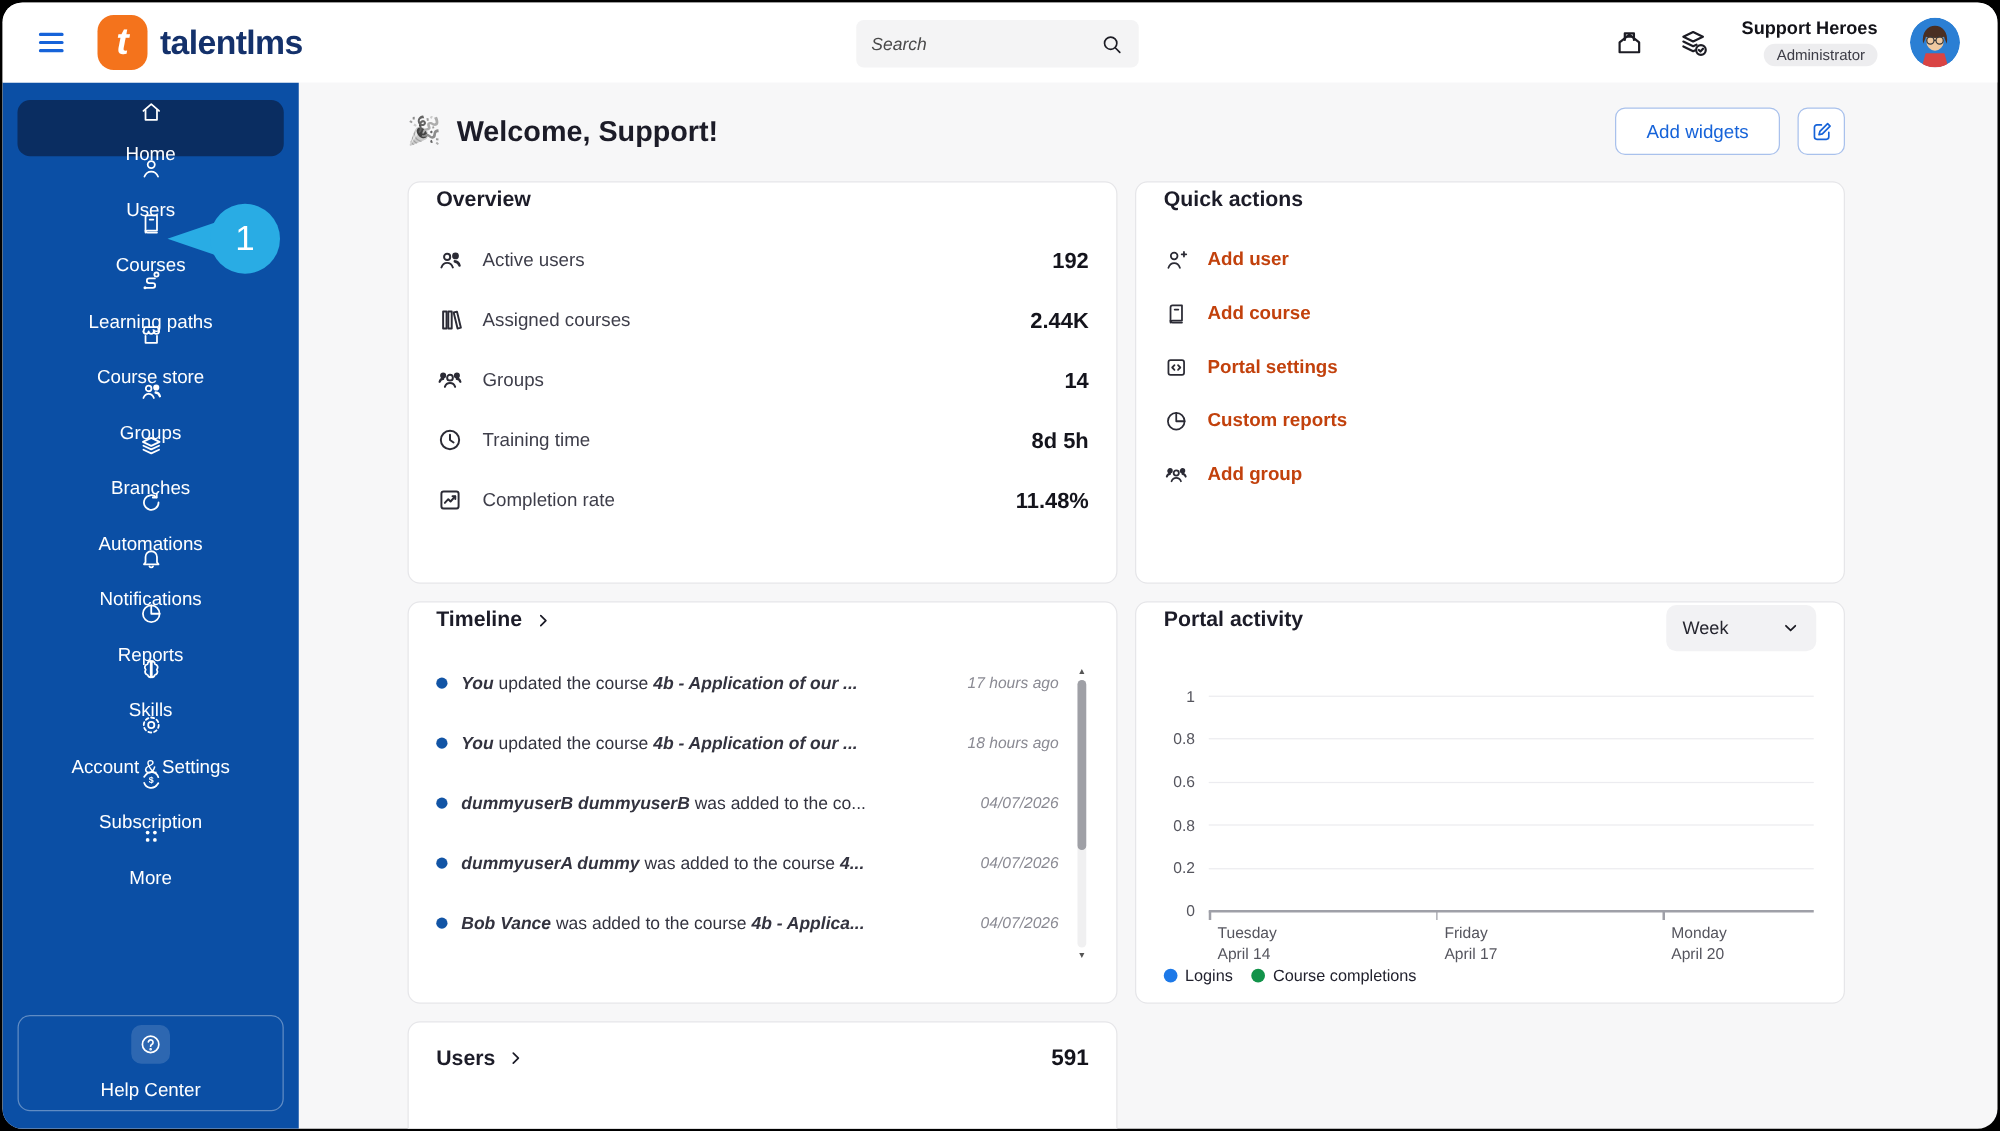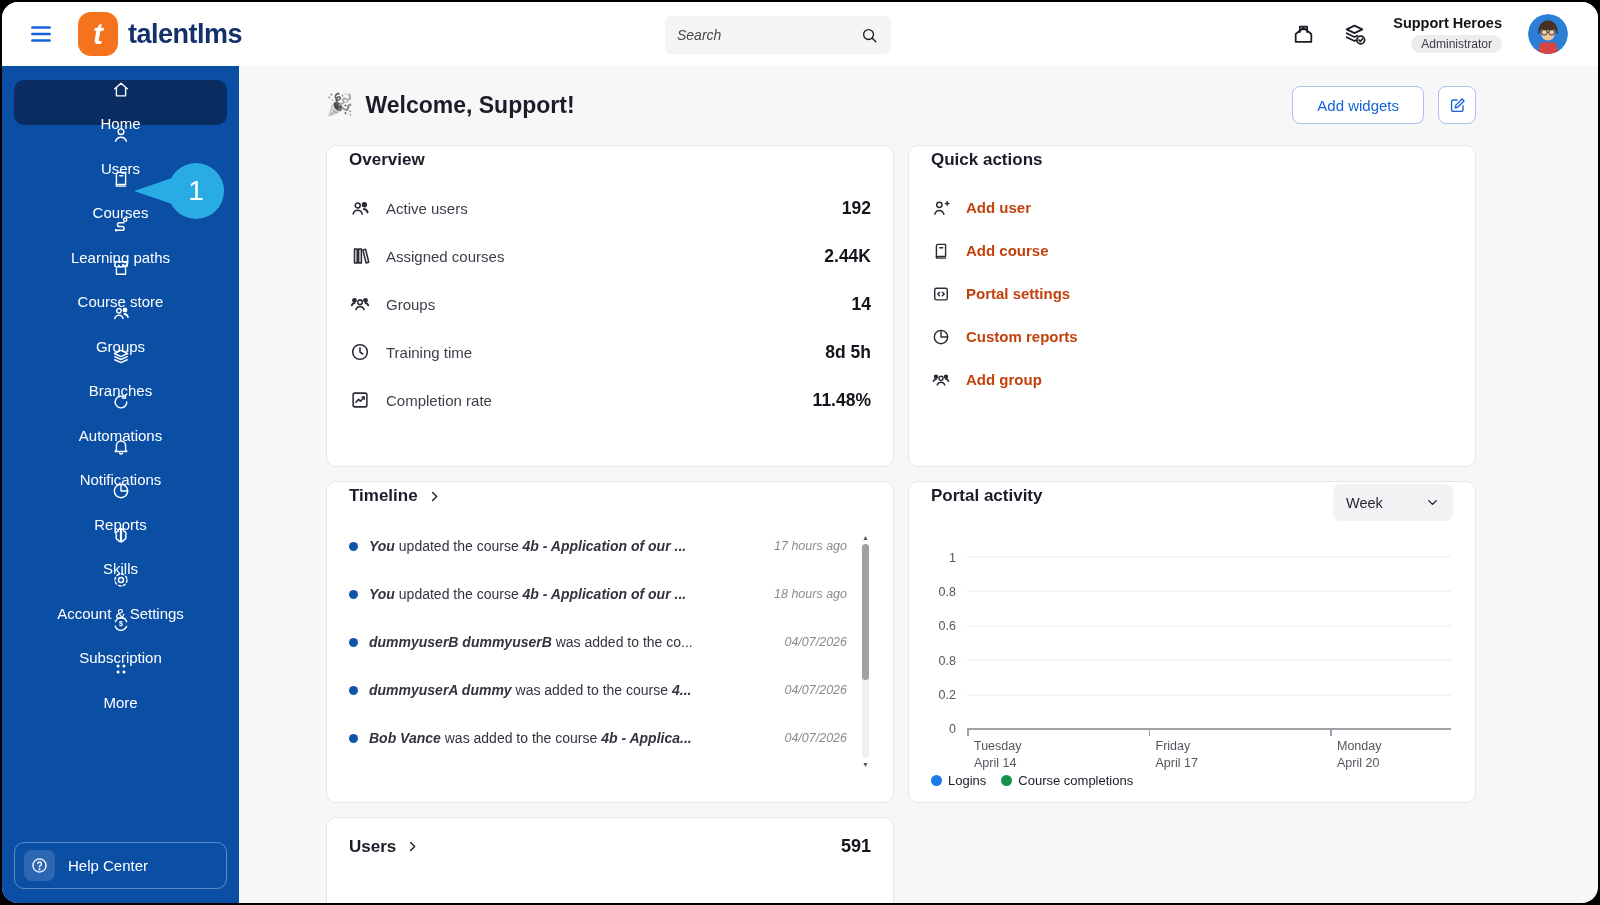--- a/index.html
+++ b/index.html
@@ -5,21 +5,21 @@
   * { box-sizing: border-box; margin: 0; padding: 0; }
   html,body { width:1600px; height:905px; background:#000; font-family:"Liberation Sans", sans-serif; }
   .window { position:absolute; inset:2px; border-radius:16px; overflow:hidden; background:#f7f7f8; }
 
   
   .header { position:relative; height:64px; background:#fff; display:flex; align-items:center; padding:0 30px 0 26px; z-index:5; }
   .hamburger { width:26px; height:26px; color:#1663d9; background:none; border:none; cursor:pointer; }
   .logo { display:flex; align-items:center; gap:10px; margin-left:24px; cursor:pointer; }
   .logo-badge { width:40px; height:44px; background:#f4731c; border-radius:13px; color:#fff; display:flex; align-items:center; justify-content:center; font-size:30px; font-weight:bold; font-style:italic; }
   .logo-text { font-size:27px; font-weight:800; color:#14316b; letter-spacing:-0.5px; }
-  .search-wrap { position:absolute; left:663px; top:14px; width:226px; height:38px; background:#f4f4f5; border-radius:6px; display:flex; align-items:center; padding:0 12px; }
+  .search-wrap { position:absolute; left:683px; top:14px; width:226px; height:38px; background:#f4f4f5; border-radius:6px; display:flex; align-items:center; padding:0 12px; }
   .search-wrap input { flex:1; border:none; outline:none; background:transparent; font-size:14px; font-style:italic; color:#333; font-family:inherit; }
   .search-wrap input::placeholder { color:#4a4a4a; font-style:italic; }
   .search-icon { width:19px; height:19px; color:#1c1c24; }
   .header-right { margin-left:auto; display:flex; align-items:center; gap:26px; }
   .hdr-icon { width:25px; height:25px; color:#1c1c24; background:none; border:none; cursor:pointer; }
   .user-block { text-align:right; }
   .user-name { font-size:14.5px; font-weight:700; color:#121218; }
   .user-role { display:inline-block; margin-top:4px; font-size:12px; color:#3c3c46; background:#ededef; border-radius:10px; padding:2px 10px; }
   .avatar { width:40px; height:40px; border-radius:50%; overflow:hidden; flex-shrink:0; cursor:pointer; }
 
@@ -29,21 +29,21 @@
   
   .sidebar { width:237px; background:#0b4fa5; display:flex; flex-direction:column; padding:14px 0 14px; flex-shrink:0; }
   .nav-list { list-style:none; padding:0 12px; }
   .nav-item { position:relative; height:44.5px; border-radius:10px; display:flex; align-items:center; gap:15px; padding:0 14px; color:#fff; font-size:15px; font-weight:500; cursor:pointer;flex-direction:column; }
   .nav-item.active { background:#0a2d61; }
   .nav-icon { width:20px; height:20px; flex-shrink:0; }
   .callout { position:absolute; right:3px; top:50%; transform:translateY(-50%); display:flex; align-items:center; z-index:3; pointer-events:none; }
   .callout-tri { width:0; height:0; border-top:15px solid transparent; border-bottom:15px solid transparent; border-right:44px solid #29ace4; margin-right:-10px; }
   .callout-num { width:56px; height:56px; border-radius:50%; background:#29ace4; color:#fff; display:flex; align-items:center; justify-content:center; font-size:28px; font-weight:300; }
   .sidebar-spacer { flex:1; }
-  .help-center { margin:0 12px; border:1px solid rgba(255,255,255,0.35); border-radius:10px; padding:7px 9px; display:flex; align-items:center; gap:13px; color:#fff; font-size:15px; font-weight:500; cursor:pointer; }
+  .help-center { margin:0 12px; border:1px solid rgba(255,255,255,0.35); border-radius:10px; padding:7px 9px; display:flex; align-items:center; gap:13px; color:#fff; font-size:15px; font-weight:500; cursor:pointer;flex-direction:column; }
   .help-icon-box { width:31px; height:31px; border-radius:8px; background:rgba(255,255,255,0.14); display:flex; align-items:center; justify-content:center; }
   .help-icon-box .nav-icon { width:19px; height:19px; }
 
   
   .main { flex:1; padding:16px 122px 0 87px; overflow:hidden; }
   .page-header { height:46px; display:flex; align-items:center; justify-content:space-between; margin-bottom:17px; }
   .page-title { display:flex; align-items:center; gap:12px; font-size:23px; font-weight:700; color:#1c1c28; }
   .page-title .emoji { filter:grayscale(1) contrast(1.15); font-size:22px; }
   .page-actions { display:flex; gap:14px; }
   .btn-outline { background:#fff; border:1px solid #a9c1ec; color:#1663d9; border-radius:8px; font-size:15px; font-weight:500; padding:0 24px; height:38px; cursor:pointer; font-family:inherit; }

